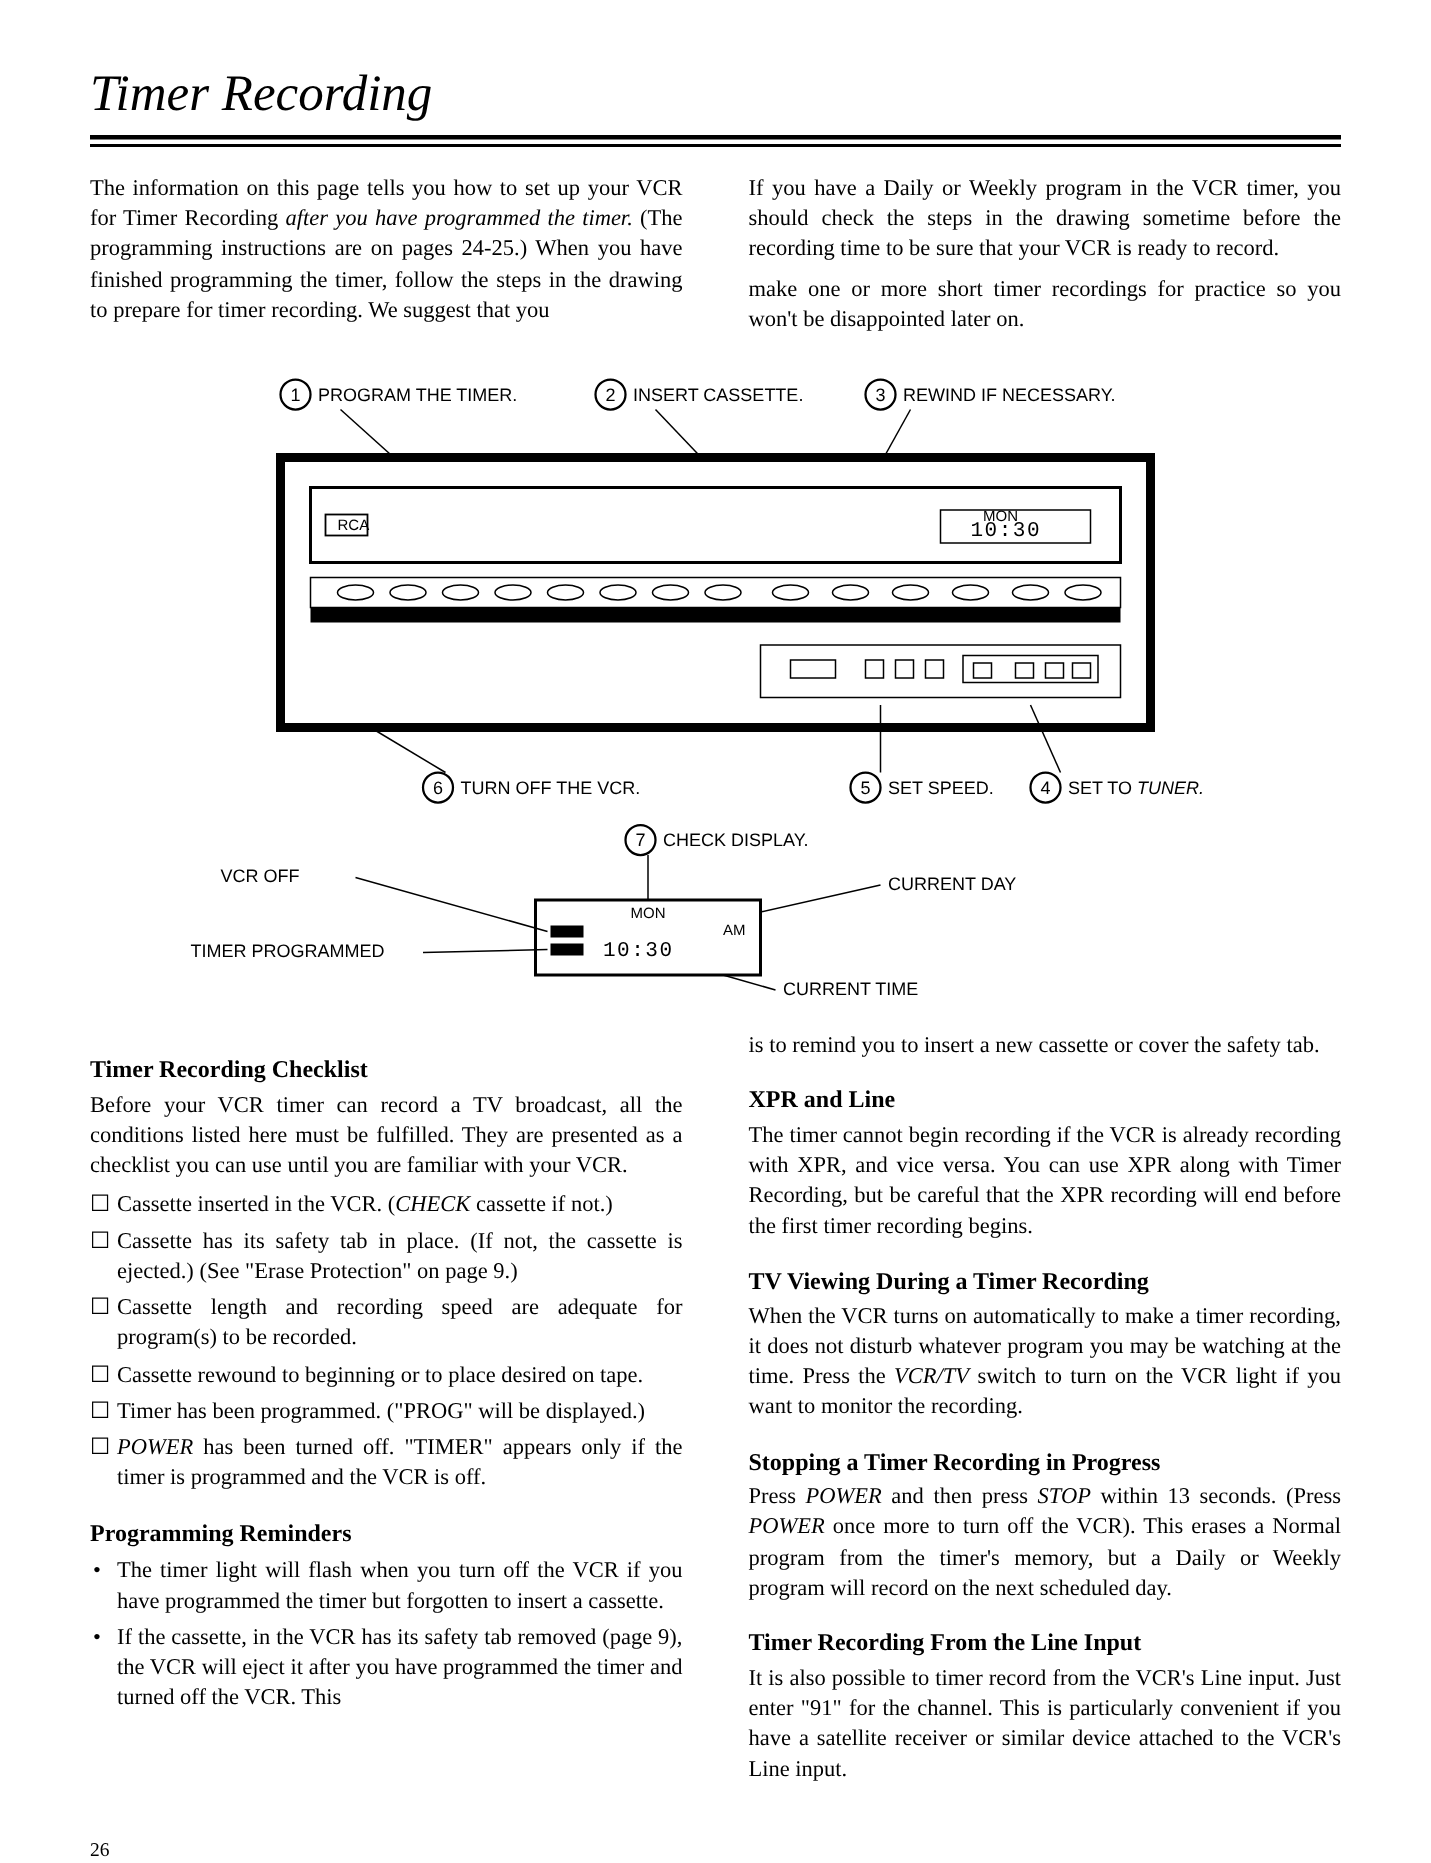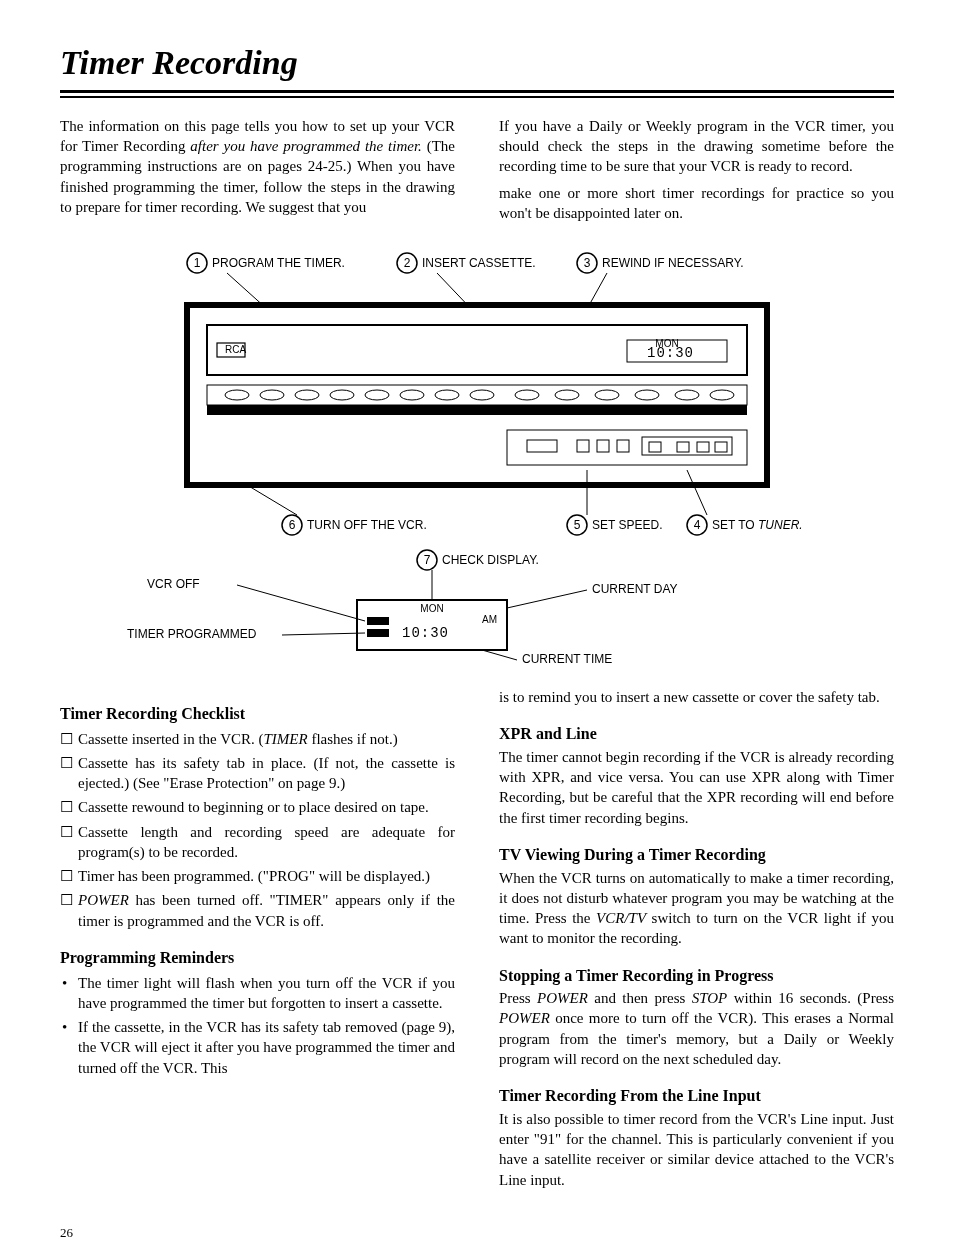--- a/index.html
+++ b/index.html
@@ -8,21 +8,21 @@
     font-family: 'Times New Roman', Times, serif;
     font-size: 15px;
     line-height: 1.35;
     color: #000;
     background: #fff;
     width: 954px;
     box-sizing: border-box;
   }
   .title {
     font-style: italic;
-    font-weight: bold;
+    font-weight: normal;
     font-size: 34px;
     margin-bottom: 4px;
   }
   .rule-double {
     border-top: 3px solid #000;
     border-bottom: 2px solid #000;
     height: 3px;
     margin-bottom: 18px;
   }
   .columns {
@@ -181,40 +181,41 @@
   <line x1="420" y1="363" x2="500" y2="345" stroke="#000"></line>
   <text class="lbl" x="505" y="348">CURRENT DAY</text>
   <line x1="395" y1="405" x2="430" y2="415" stroke="#000"></line>
   <text class="lbl" x="435" y="418">CURRENT TIME</text>
   <line x1="345" y1="325" x2="345" y2="355" stroke="#000"></line>
 </svg>
 
 <div class="columns">
   <div class="col">
     <h3>Timer Recording Checklist</h3>
+    <p>Before your VCR timer can record a TV broadcast, all the conditions listed here must be fulfilled. They are presented as a checklist you can use until you are familiar with your VCR.</p>
     <ul class="checklist">
-      <li><span>Cassette inserted in the VCR. (</span><span class="ital">TIMER</span><span> flashes if not.)</span></li>
+      <li><span>Cassette inserted in the VCR. (</span><span class="ital">CHECK</span><span> cassette if not.)</span></li>
       <li><span>Cassette has its safety tab in place. (If not, the cassette is ejected.) (See "Erase Protection" on page 9.)</span></li>
+      <li><span>Cassette length and recording speed are adequate for program(s) to be recorded.</span></li>
       <li><span>Cassette rewound to beginning or to place desired on tape.</span></li>
-      <li><span>Cassette length and recording speed are adequate for program(s) to be recorded.</span></li>
       <li><span>Timer has been programmed. ("PROG" will be displayed.)</span></li>
       <li><span class="ital">POWER</span><span> has been turned off. "TIMER" appears only if the timer is programmed and the VCR is off.</span></li>
     </ul>
     <h3>Programming Reminders</h3>
     <ul class="bullets">
       <li>The timer light will flash when you turn off the VCR if you have programmed the timer but forgotten to insert a cassette.</li>
       <li>If the cassette, in the VCR has its safety tab removed (page 9), the VCR will eject it after you have programmed the timer and turned off the VCR. This</li>
     </ul>
   </div>
   <div class="col">
     <p>is to remind you to insert a new cassette or cover the safety tab.</p>
     <h3>XPR and Line</h3>
     <p>The timer cannot begin recording if the VCR is already recording with XPR, and vice versa. You can use XPR along with Timer Recording, but be careful that the XPR recording will end before the first timer recording begins.</p>
     <h3>TV Viewing During a Timer Recording</h3>
     <p><span>When the VCR turns on automatically to make a timer recording, it does not disturb whatever program you may be watching at the time. Press the </span><span class="ital">VCR/TV</span><span> switch to turn on the VCR light if you want to monitor the recording.</span></p>
     <h3>Stopping a Timer Recording in Progress</h3>
-    <p><span>Press </span><span class="ital">POWER</span><span> and then press </span><span class="ital">STOP</span><span> within 16 seconds. (Press </span><span class="ital">POWER</span><span> once more to turn off the VCR). This erases a Normal program from the timer's memory, but a Daily or Weekly program will record on the next scheduled day.</span></p>
+    <p><span>Press </span><span class="ital">POWER</span><span> and then press </span><span class="ital">STOP</span><span> within 13 seconds. (Press </span><span class="ital">POWER</span><span> once more to turn off the VCR). This erases a Normal program from the timer's memory, but a Daily or Weekly program will record on the next scheduled day.</span></p>
     <h3>Timer Recording From the Line Input</h3>
     <p>It is also possible to timer record from the VCR's Line input. Just enter "91" for the channel. This is particularly convenient if you have a satellite receiver or similar device attached to the VCR's Line input.</p>
   </div>
 </div>
 
 <div class="page-num">26</div>
 
 </body></html>

